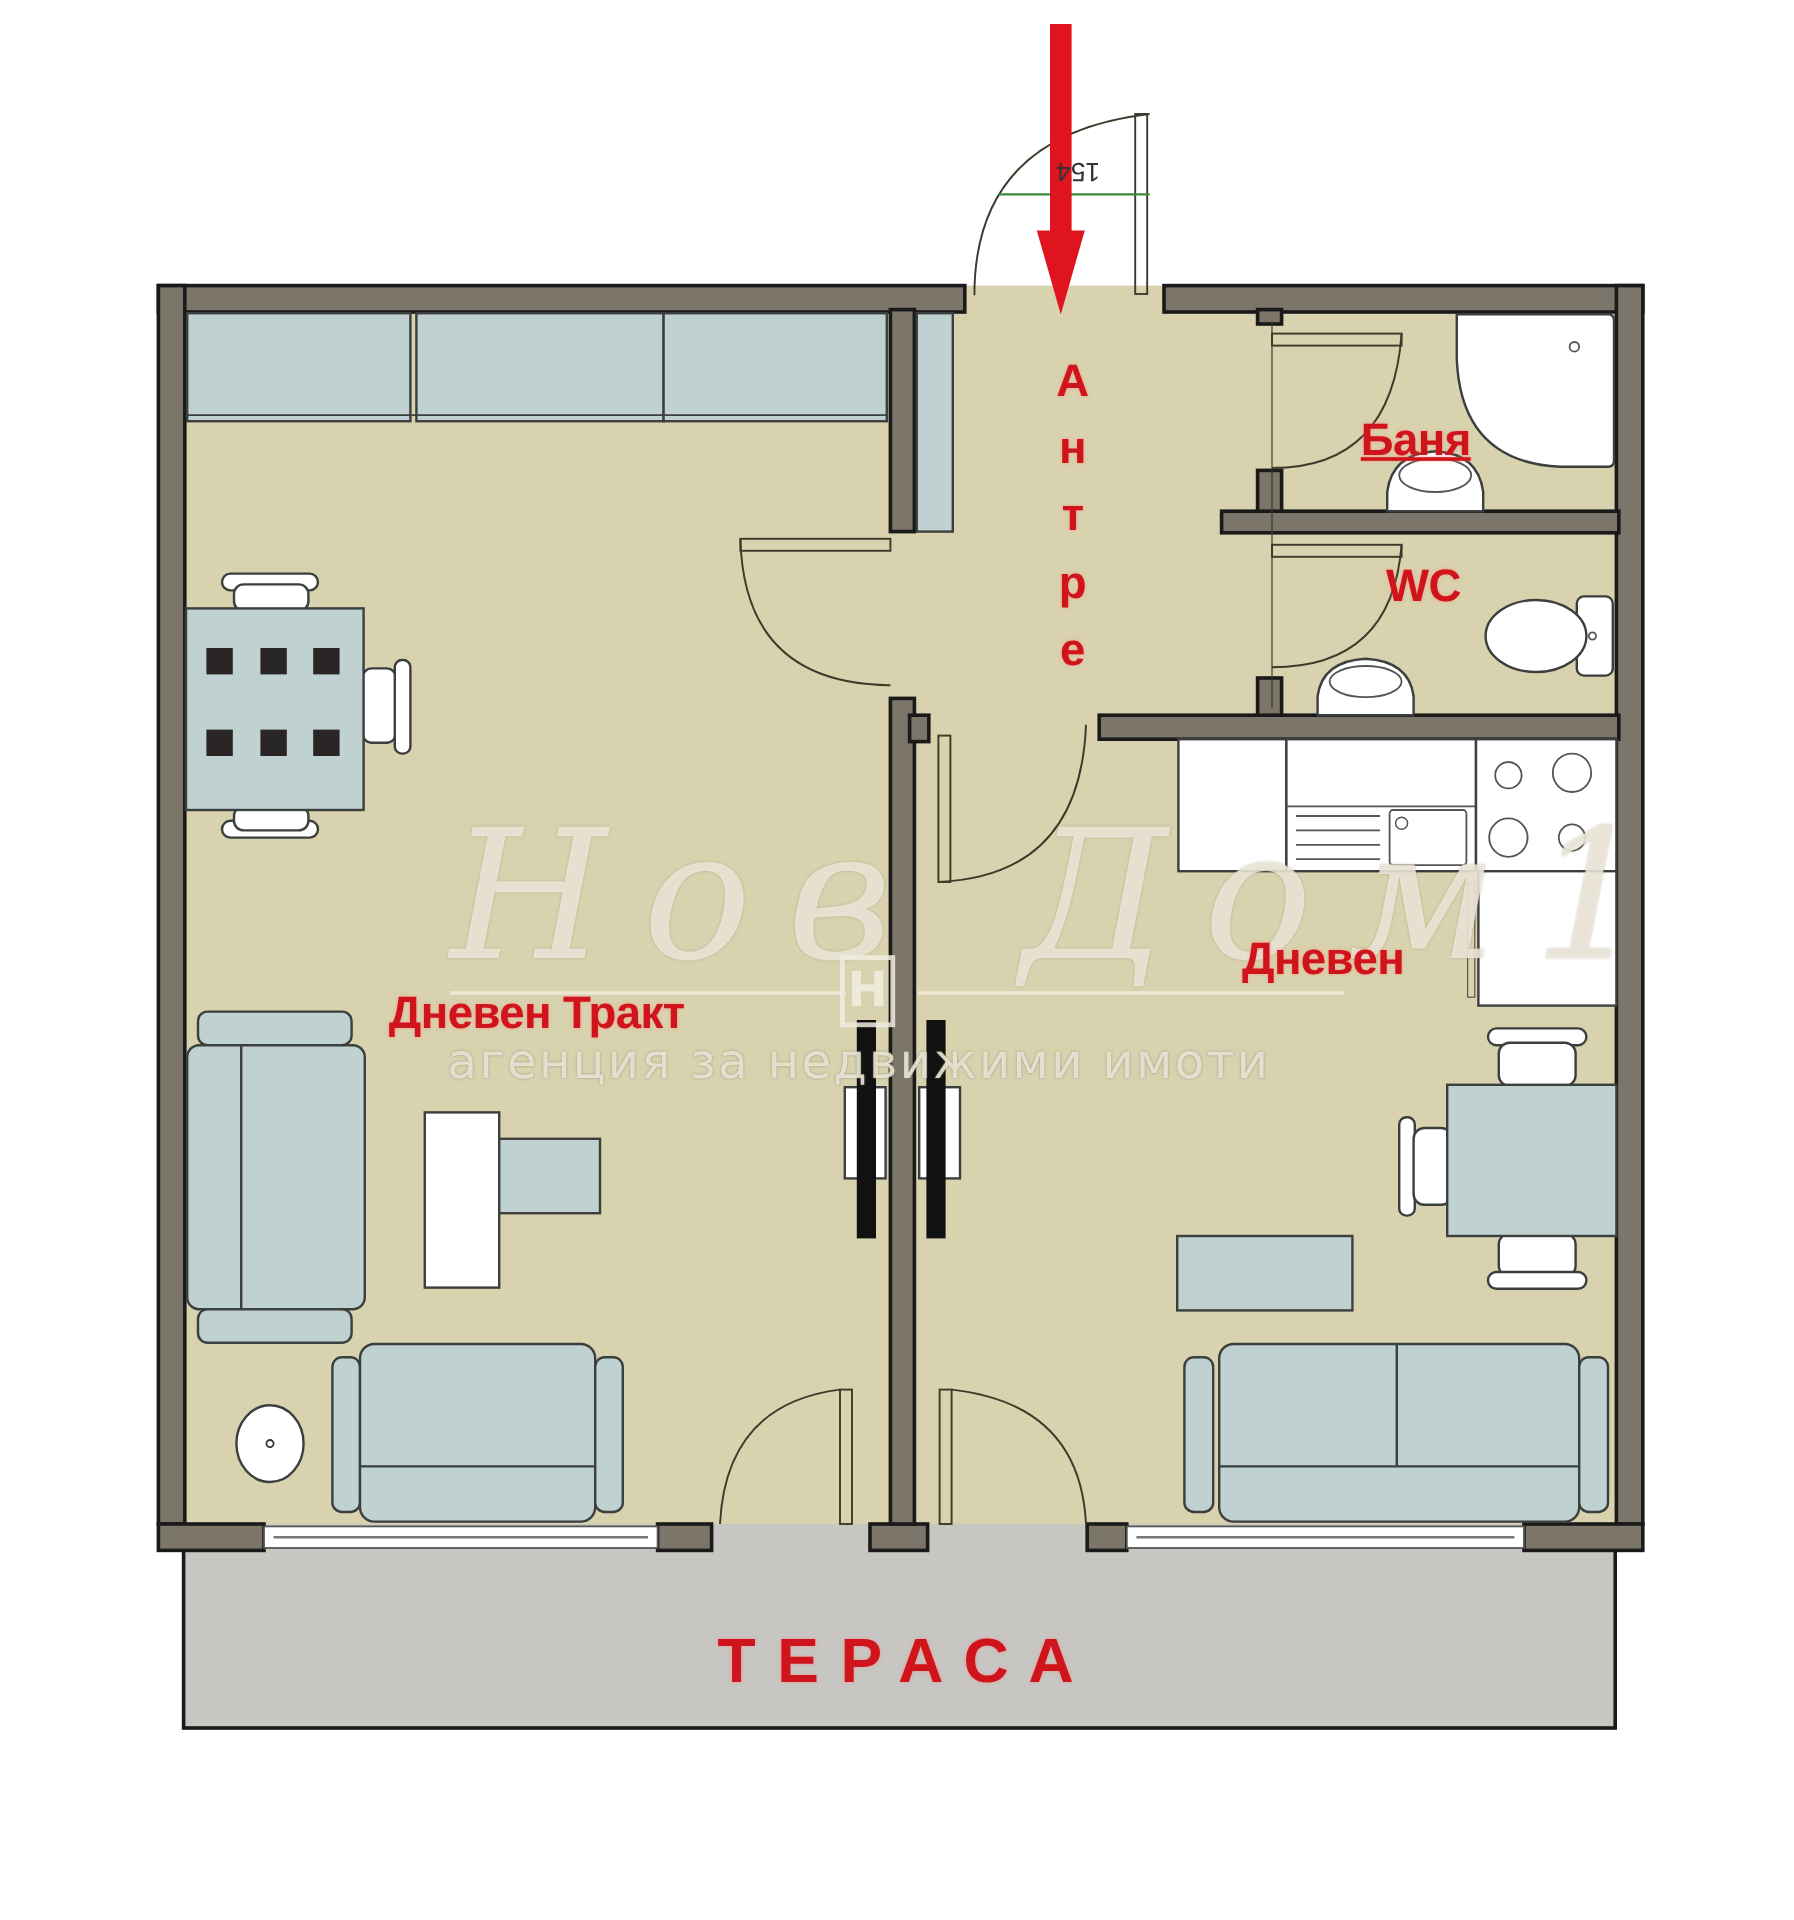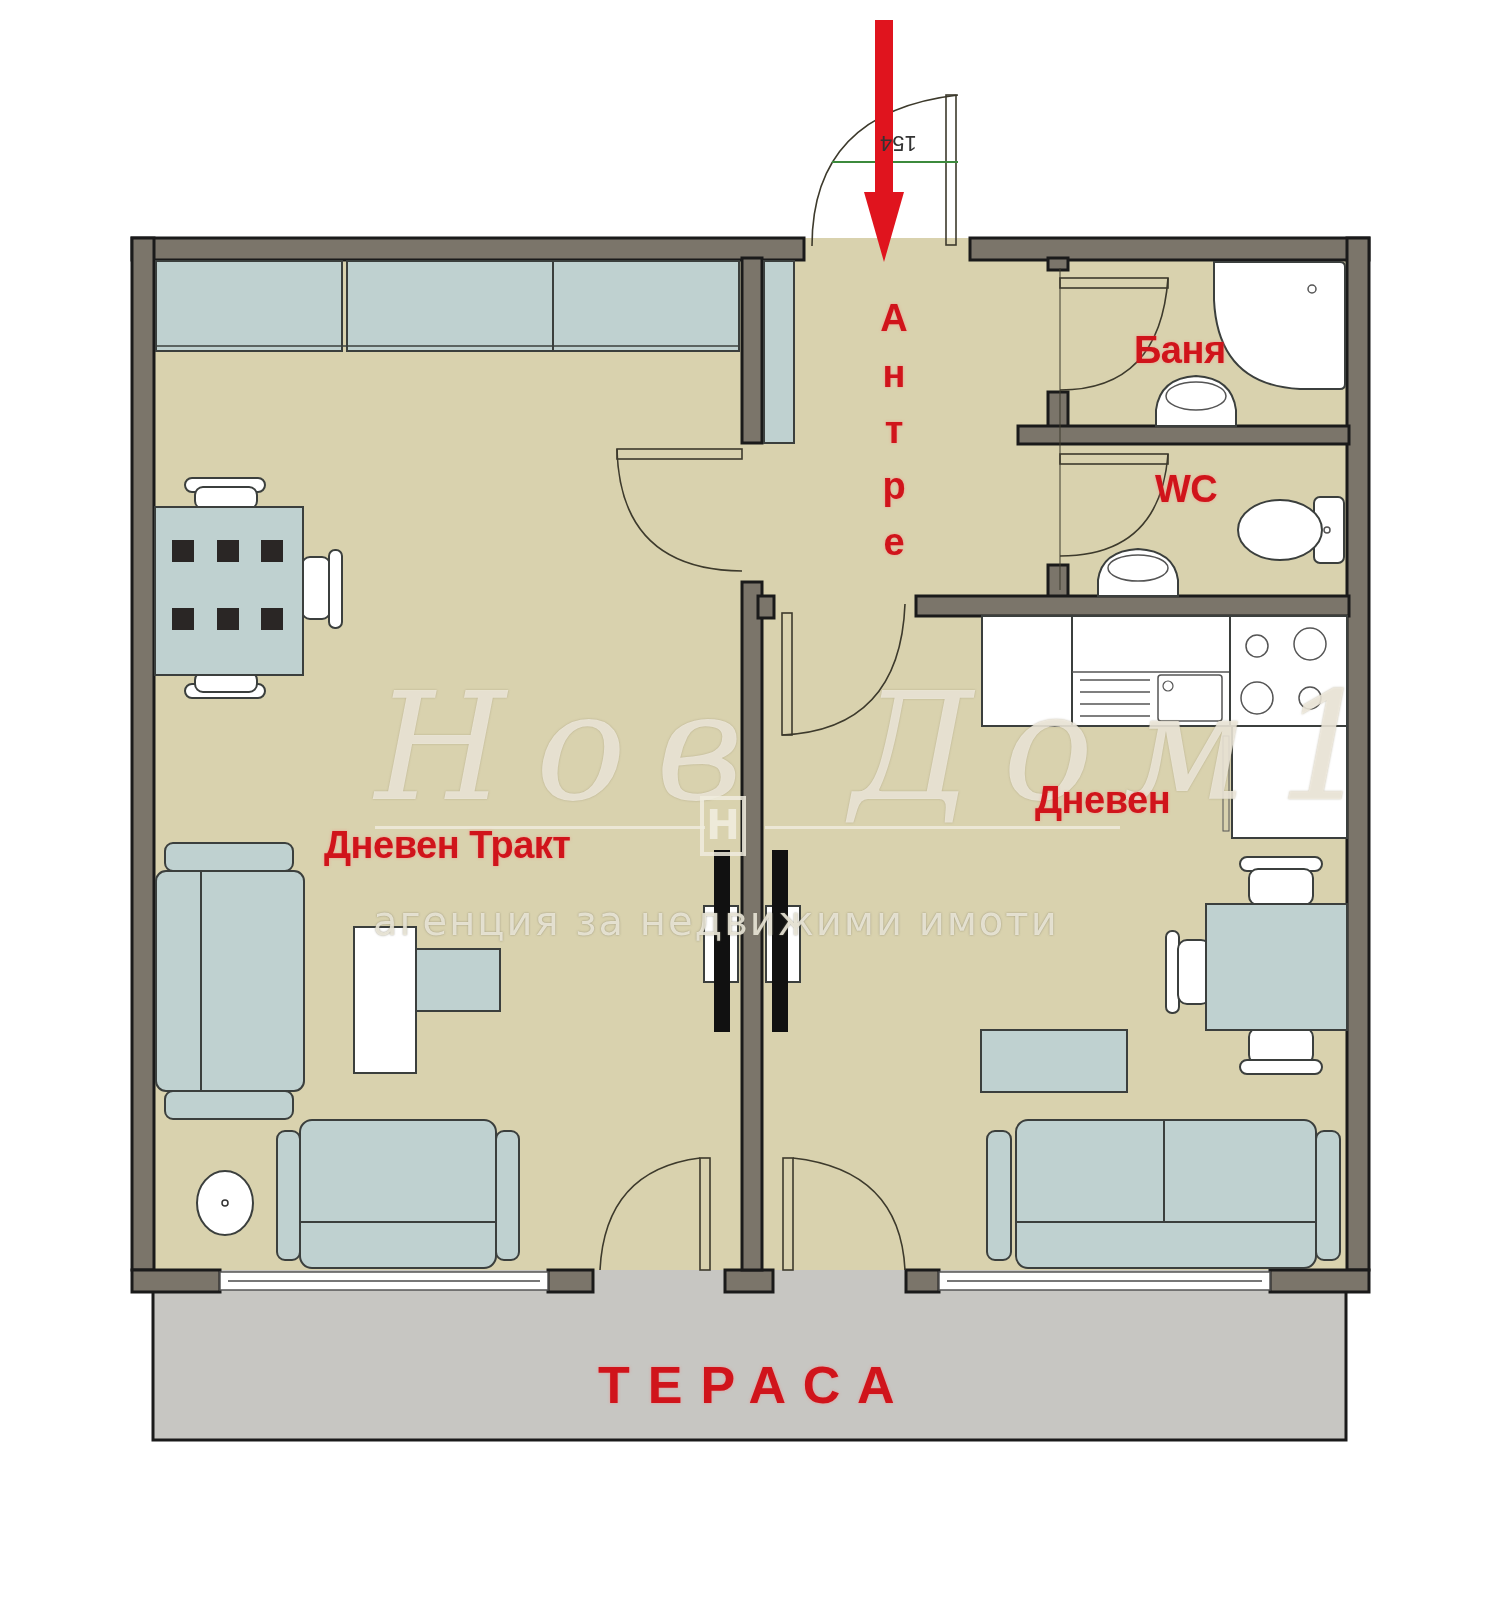--- a/index.html
+++ b/index.html
@@ -230,27 +230,27 @@
     <rect x="875" y="20" width="18" height="175" fill="#e0141e"></rect>
     <polygon points="864,192 904,192 884,262" fill="#e0141e"></polygon>
   </g>
 </svg>
 </div>
 
 <div class="wm-script" style="left:375px;top:660px;">Нов Дом1</div>
 <div class="wm-line" style="left:375px;top:826px;width:330px;"></div>
 <div class="wm-line" style="left:765px;top:826px;width:355px;"></div>
 <div class="wm-logo" style="left:700px;top:796px;">H</div>
-<div class="wm-sub" style="left:373px;top:862px;margin-top:36px;">агенция за недвижими имоти</div>
+<div class="wm-sub" style="left:373px;top:862px;">агенция за недвижими имоти</div>
 
 <div class="dim" style="left:880px;top:130px;">154</div>
 
 <div class="lbl lbl-room" style="left:324px;top:824px;">Дневен Тракт</div>
 <div class="lbl lbl-room" style="left:1035px;top:779px;">Дневен</div>
-<div class="lbl lbl-room" style="left:1134px;top:329px;">Баня</div>
+<div class="lbl lbl-room" style="left:1134px;top:346px;text-decoration:underline;">Баня</div>
 <div class="lbl lbl-room" style="left:1155px;top:468px;">WC</div>
 <div class="lbl lbl-antre" style="left:874px;top:290px;">
   <span>А</span>
   <span>н</span>
   <span>т</span>
   <span>р</span>
   <span>е</span>
 </div>
 <div class="lbl lbl-terrace" style="left:598px;top:1355px;">ТЕРАСА</div>
 

